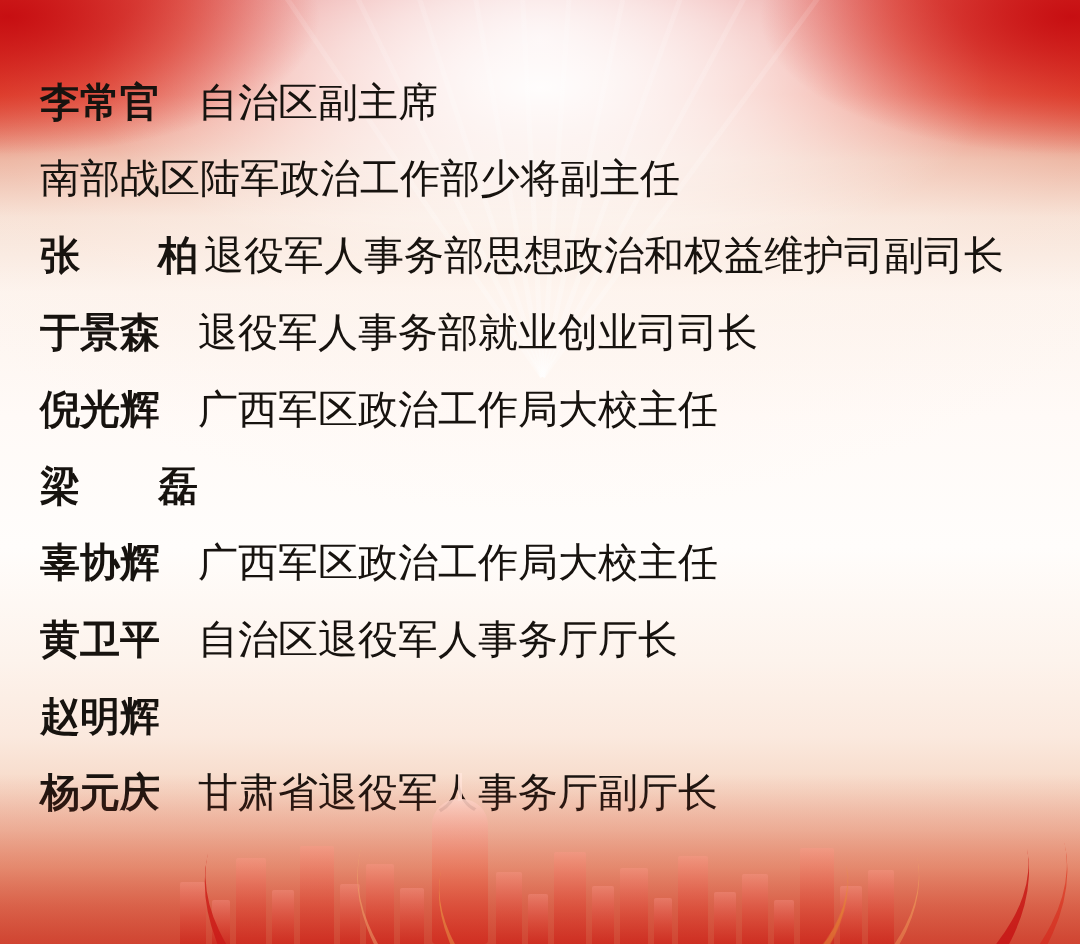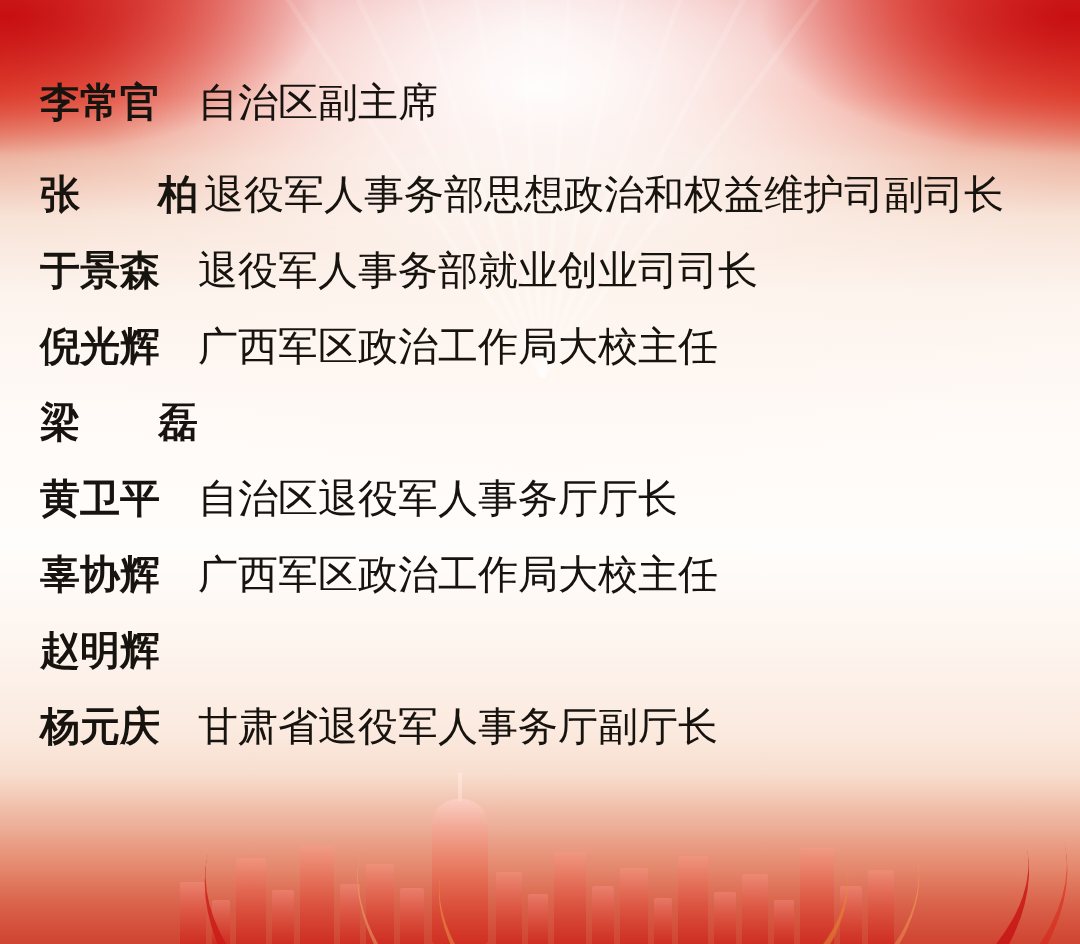--- a/index.html
+++ b/index.html
@@ -206,21 +206,21 @@
     line-height: 60px;
     color: #17130f;
     letter-spacing: 0px;
   }
   .name.spaced {
     text-align: justify;
     text-align-last: justify;
     padding-right: 6px;
   }
   .title {
-    font-family: Liberation Sans, sans-serif;
+    font-family: Liberation Serif, serif;
     font-size: 40px;
     line-height: 60px;
     color: #17130f;
     font-weight: 500;
   }
 </style>
 </head>
 <body>
 
 <div id="poster">
@@ -244,20 +244,21 @@
   </div>
 
   <div class="list">
 
     <div class="row">
       <div class="name">李常官</div>
       <div class="title">自治区副主席</div>
     </div>
 
     <div class="row">
+      <div class="title">南部战区陆军政治工作部少将副主任</div>
     </div>
 
     <div class="row">
       <div class="name spaced">张　柏</div>
       <div class="title">退役军人事务部思想政治和权益维护司副司长</div>
     </div>
 
     <div class="row">
       <div class="name">于景森</div>
       <div class="title">退役军人事务部就业创业司司长</div>
@@ -266,27 +267,27 @@
     <div class="row">
       <div class="name">倪光辉</div>
       <div class="title">广西军区政治工作局大校主任</div>
     </div>
 
     <div class="row">
       <div class="name spaced">梁　磊</div>
     </div>
 
     <div class="row">
+      <div class="name">辜协辉</div>
+      <div class="title">广西军区政治工作局大校主任</div>
+    </div>
+
+    <div class="row">
       <div class="name">黄卫平</div>
       <div class="title">自治区退役军人事务厅厅长</div>
-    </div>
-
-    <div class="row">
-      <div class="name">辜协辉</div>
-      <div class="title">广西军区政治工作局大校主任</div>
     </div>
 
     <div class="row">
       <div class="name">赵明辉</div>
     </div>
 
     <div class="row">
       <div class="name">杨元庆</div>
       <div class="title">甘肃省退役军人事务厅副厅长</div>
     </div>

